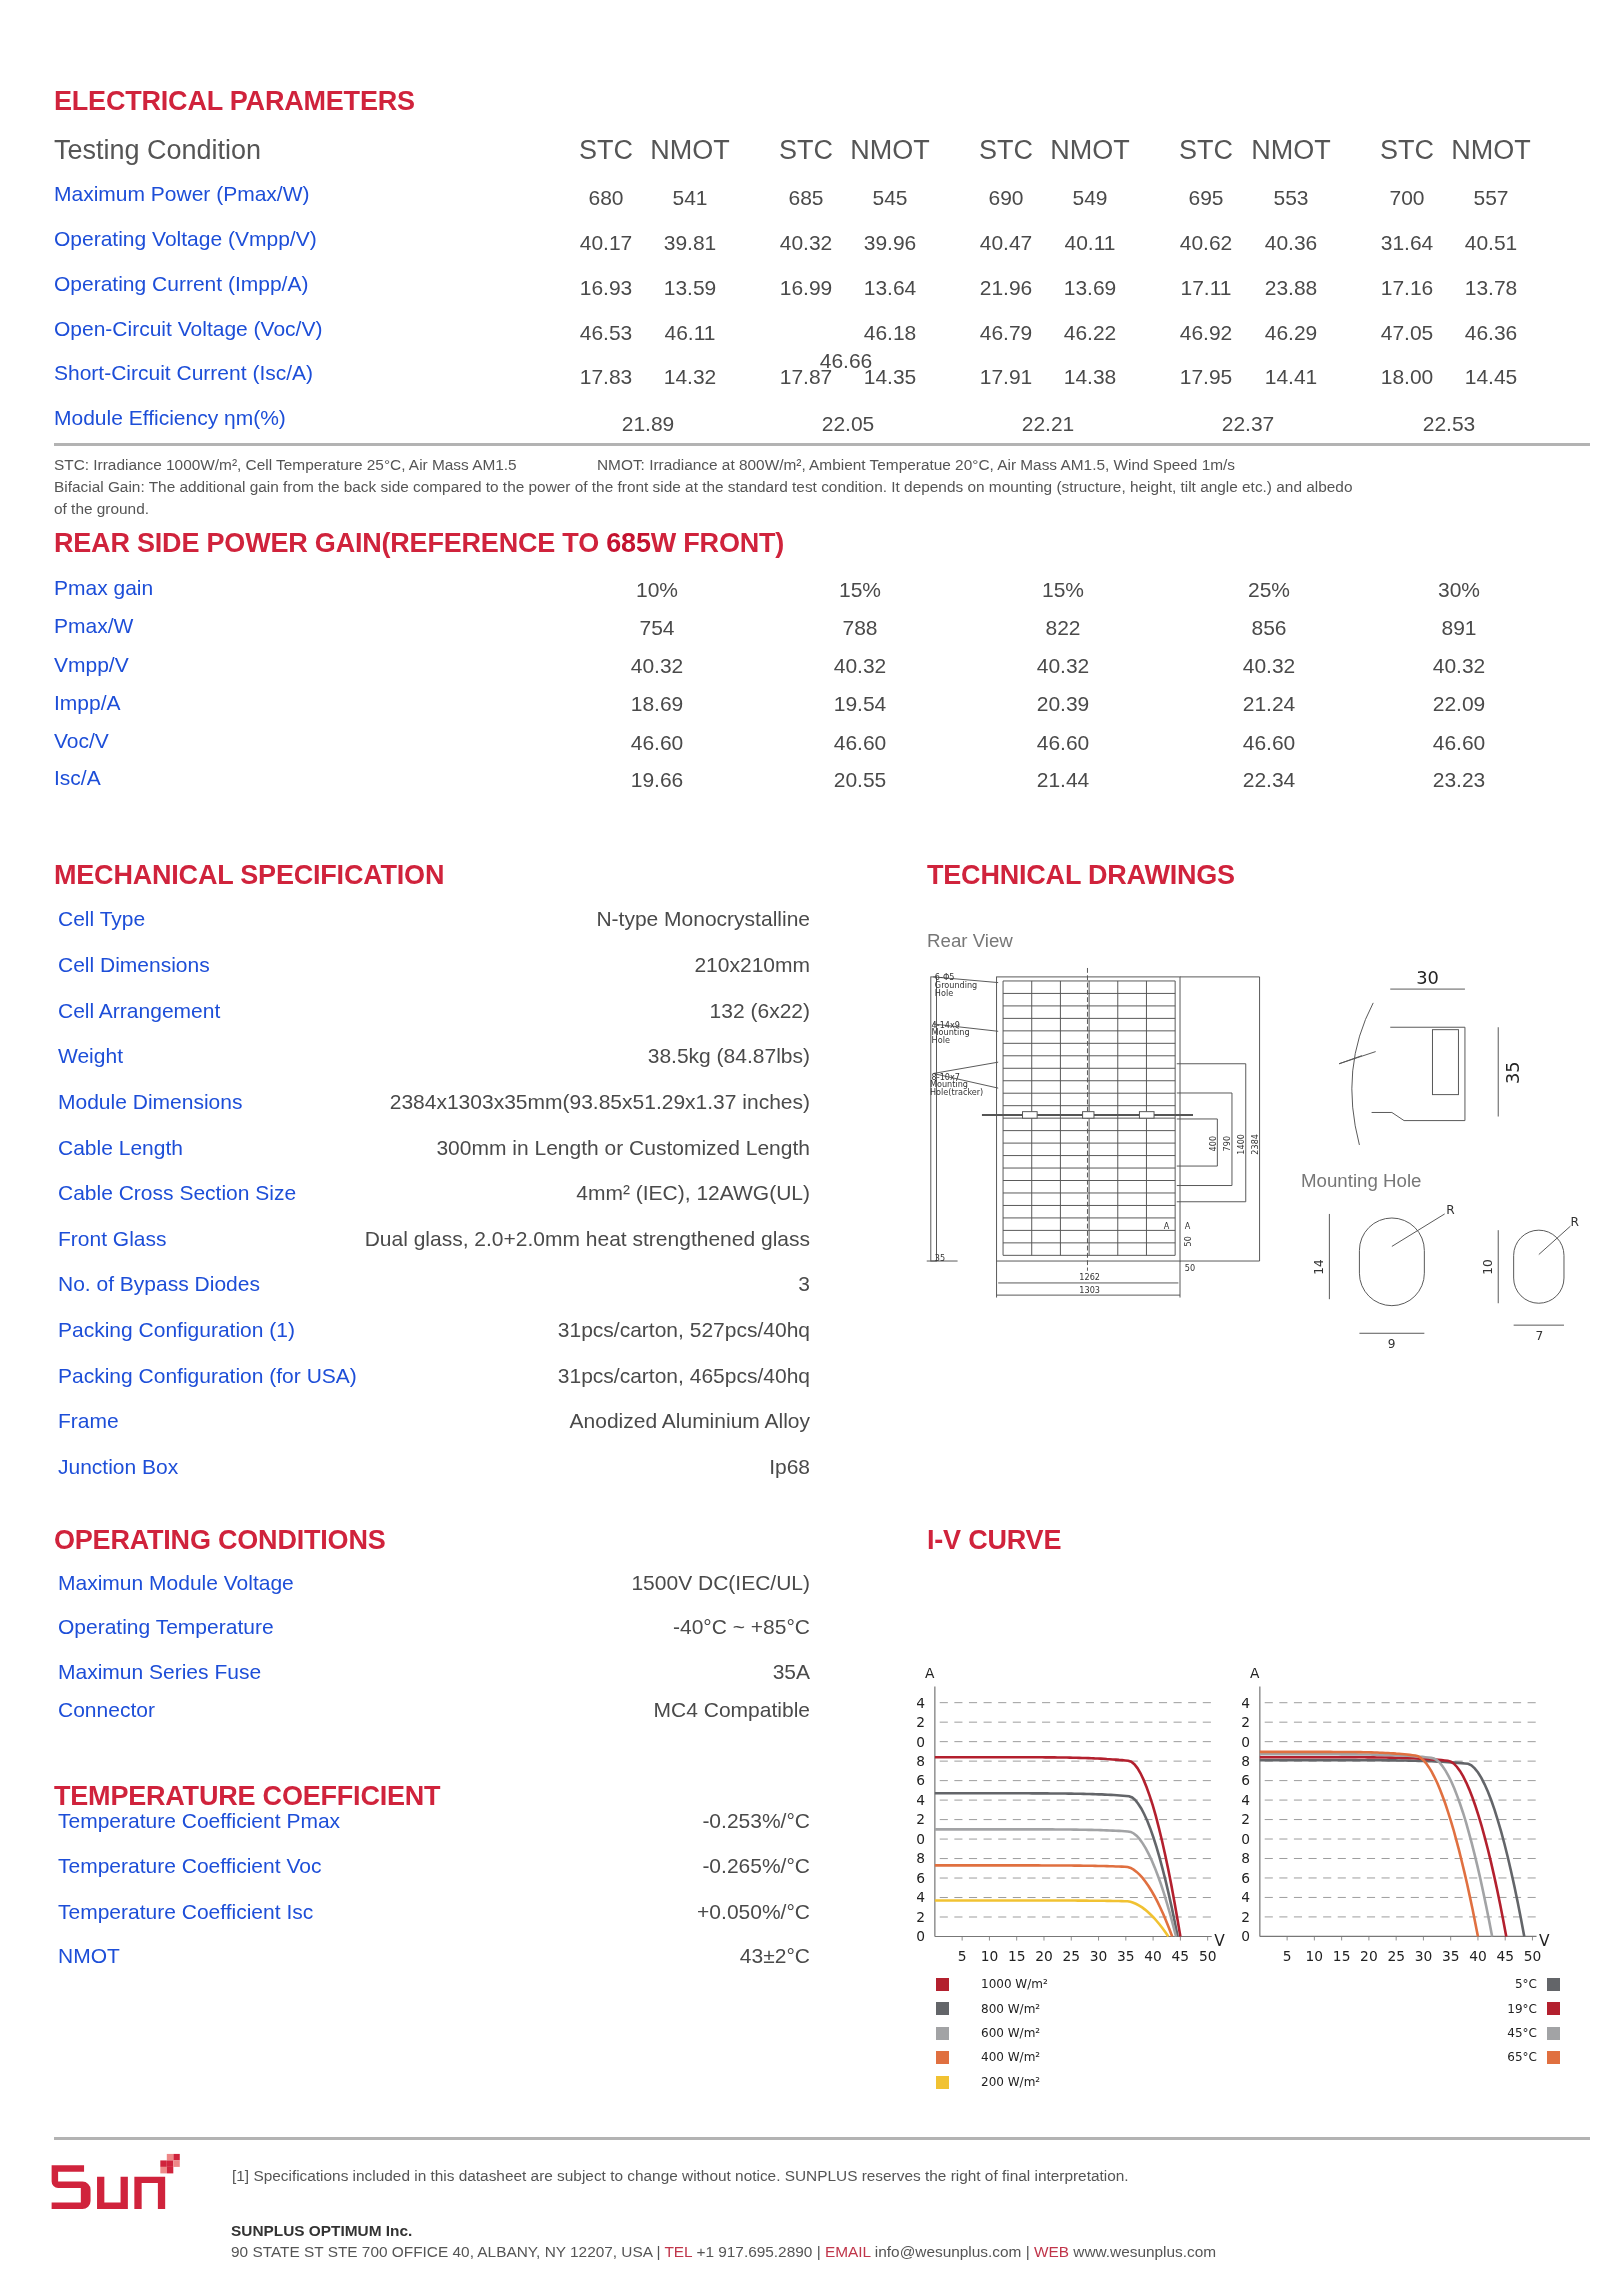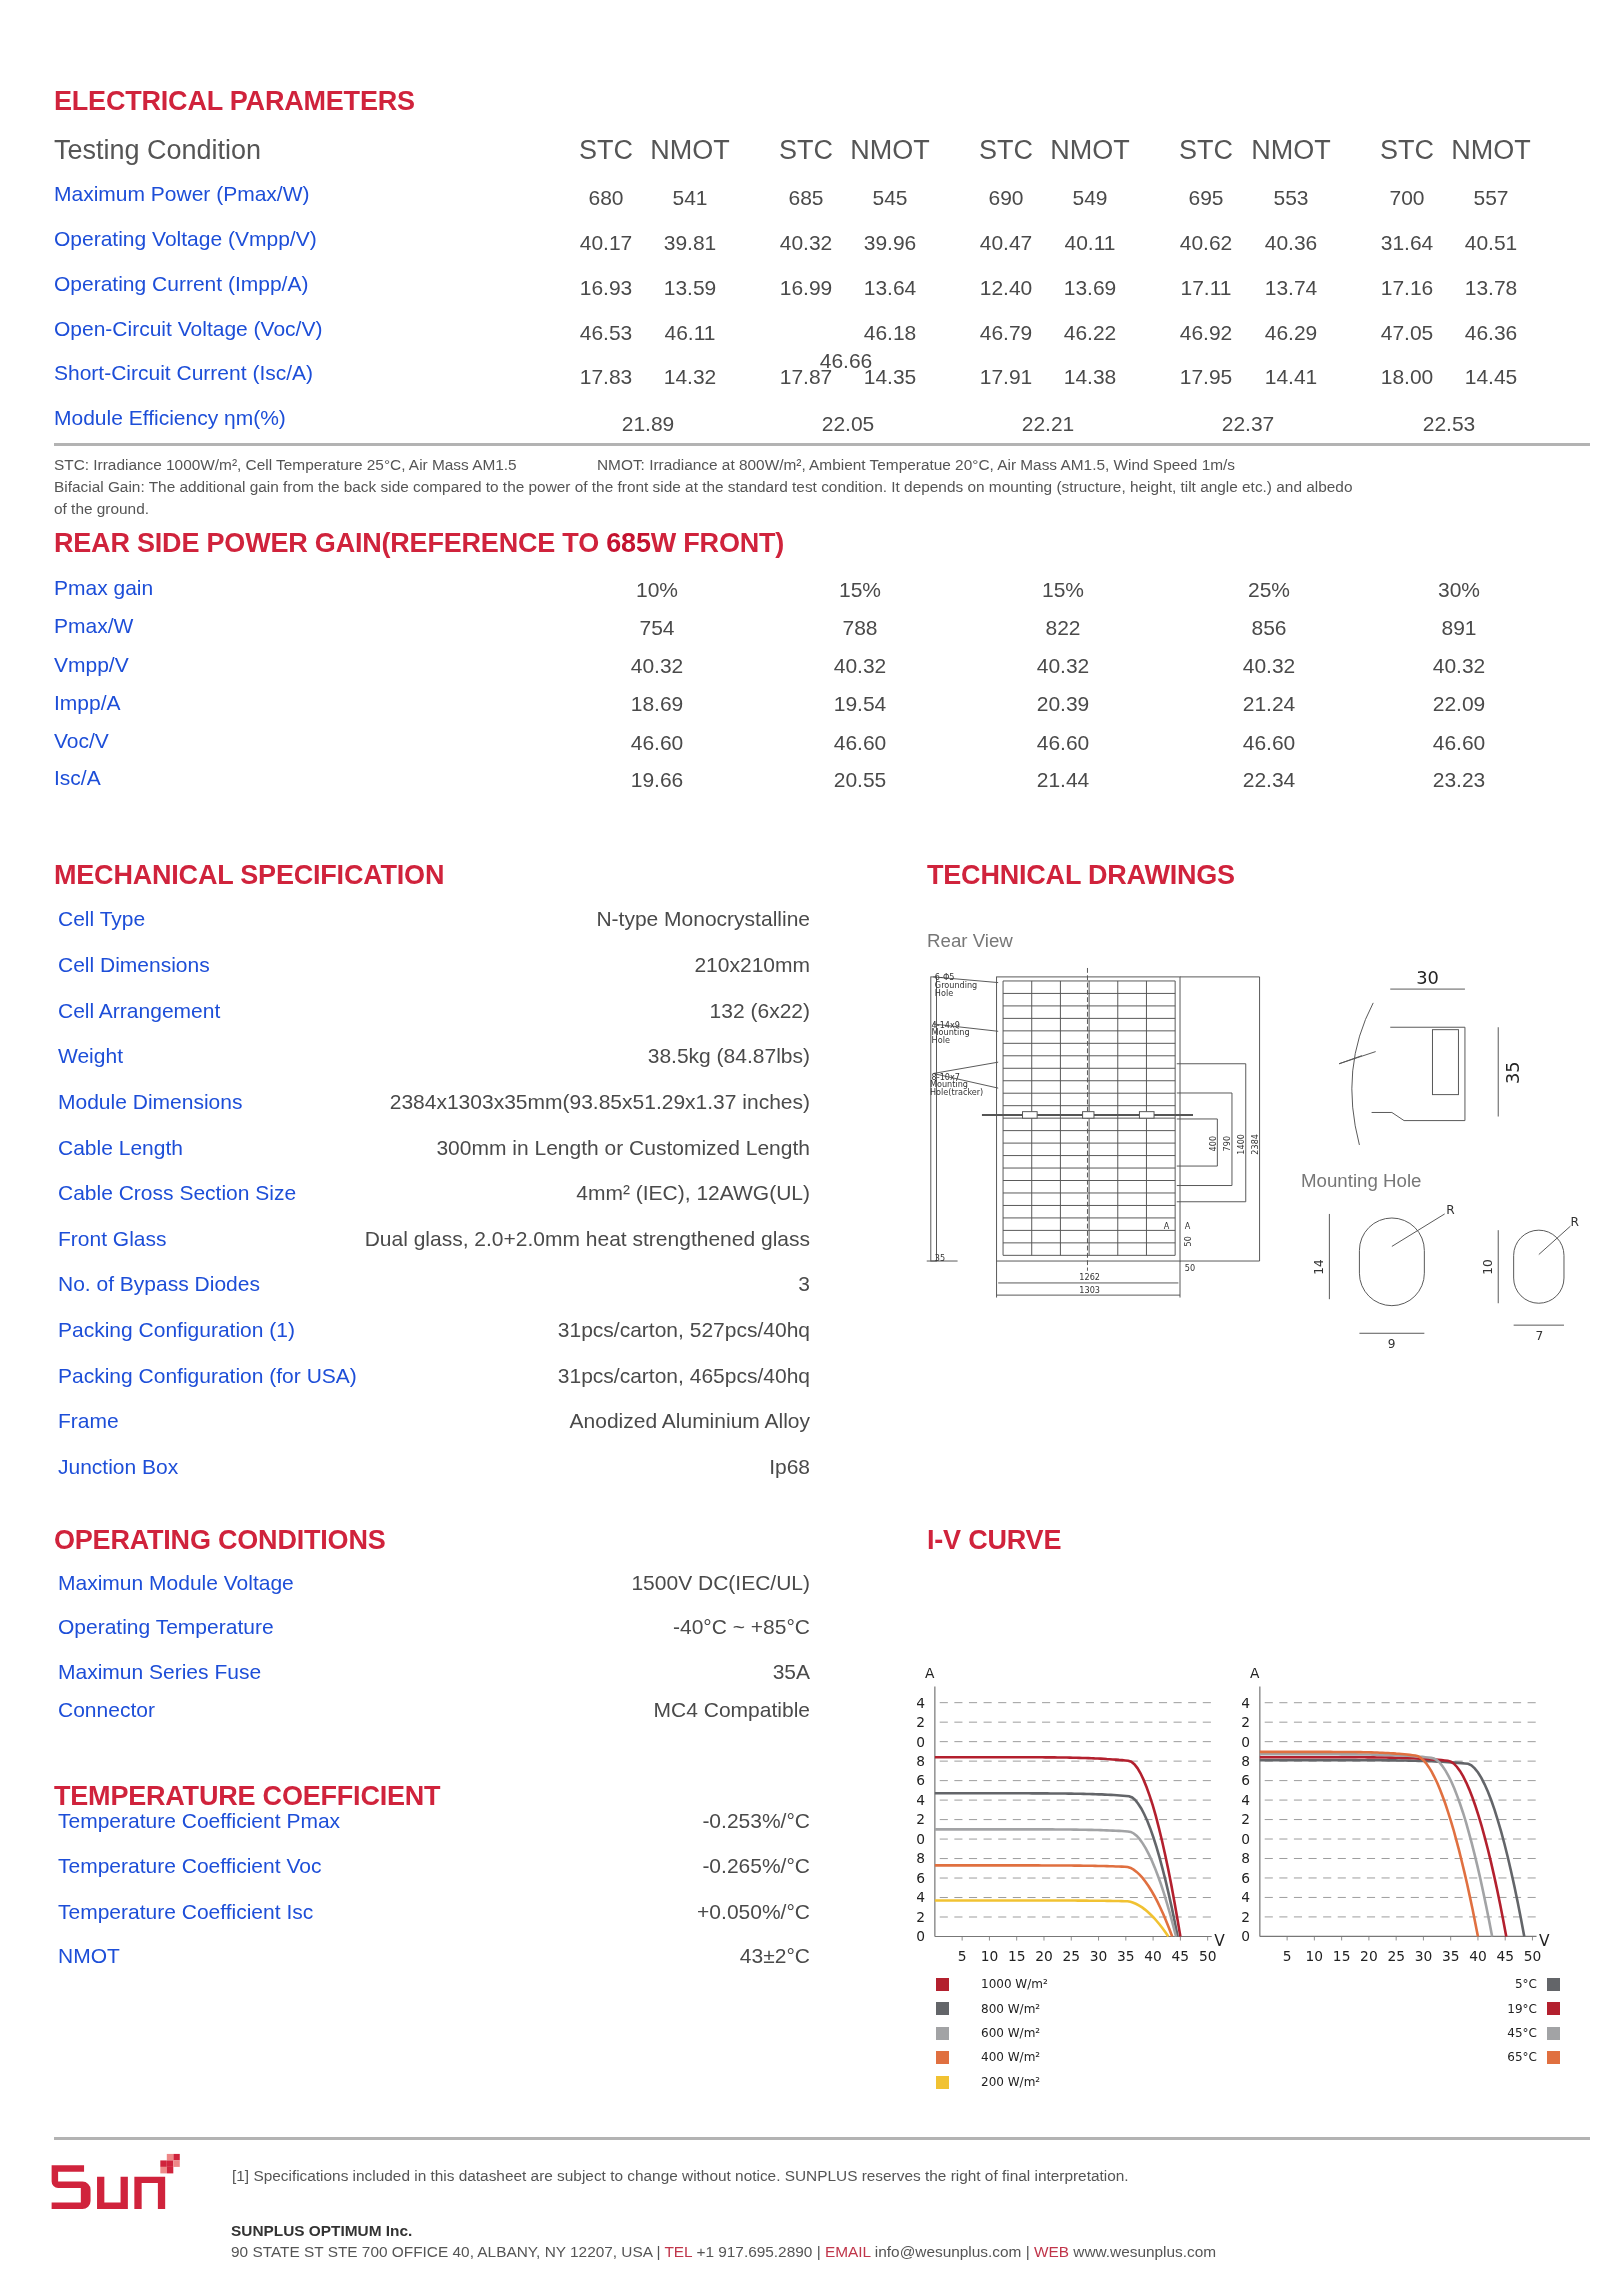--- a/index.html
+++ b/index.html
@@ -55,24 +55,24 @@
     <div class="tc" style="left:1090px;top:231px;">40.11</div>
     <div class="tc" style="left:1206px;top:231px;">40.62</div>
     <div class="tc" style="left:1291px;top:231px;">40.36</div>
     <div class="tc" style="left:1407px;top:231px;">31.64</div>
     <div class="tc" style="left:1491px;top:231px;">40.51</div>
     <div class="t" style="left:54px;top:272px;">Operating Current (Impp/A)</div>
     <div class="tc" style="left:606px;top:276px;">16.93</div>
     <div class="tc" style="left:690px;top:276px;">13.59</div>
     <div class="tc" style="left:806px;top:276px;">16.99</div>
     <div class="tc" style="left:890px;top:276px;">13.64</div>
-    <div class="tc" style="left:1006px;top:276px;">12.40</div>
+    <div class="tc" style="left:1006px;top:276px;">21.96</div>
     <div class="tc" style="left:1090px;top:276px;">13.69</div>
     <div class="tc" style="left:1206px;top:276px;">17.11</div>
-    <div class="tc" style="left:1291px;top:276px;">13.74</div>
+    <div class="tc" style="left:1291px;top:276px;">23.88</div>
     <div class="tc" style="left:1407px;top:276px;">17.16</div>
     <div class="tc" style="left:1491px;top:276px;">13.78</div>
     <div class="t" style="left:54px;top:317px;">Open-Circuit Voltage (Voc/V)</div>
     <div class="tc" style="left:606px;top:321px;">46.53</div>
     <div class="tc" style="left:690px;top:321px;">46.11</div>
     <div class="tc" style="left:846px;top:321px;margin-top:28px;">46.66</div>
     <div class="tc" style="left:890px;top:321px;">46.18</div>
     <div class="tc" style="left:1006px;top:321px;">46.79</div>
     <div class="tc" style="left:1090px;top:321px;">46.22</div>
     <div class="tc" style="left:1206px;top:321px;">46.92</div>

